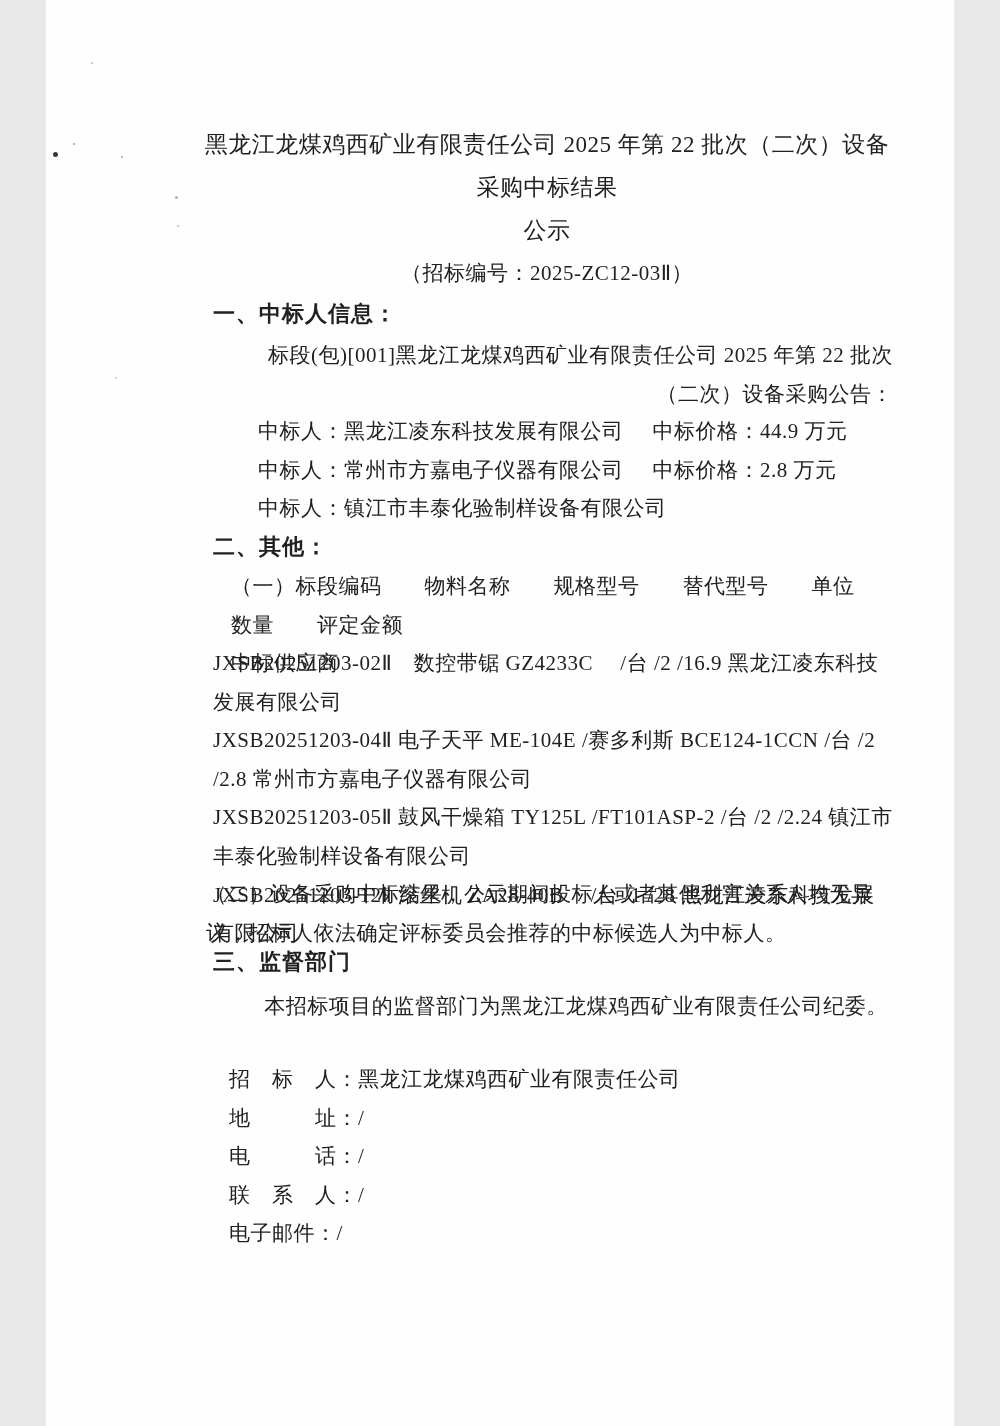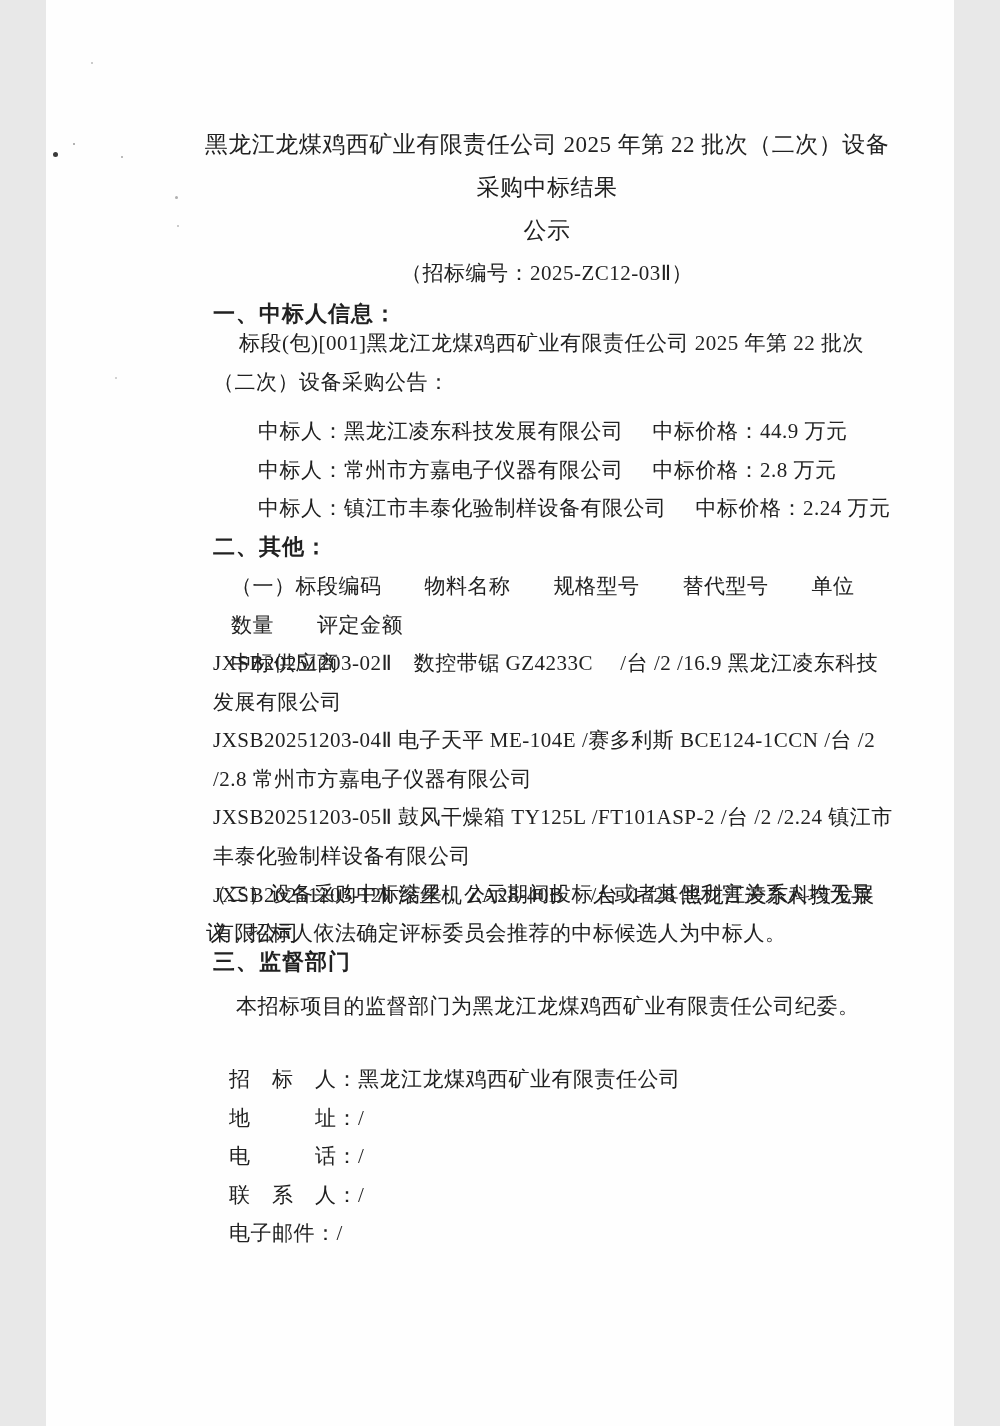--- a/index.html
+++ b/index.html
@@ -29,54 +29,53 @@
   
   .body-block {
     position:absolute; left:167px; width:680px;
     font-size:21px; line-height:38.6px; letter-spacing:0.5px;
   }
   .package-intro { text-indent:26px; }
   .winner-row { display:flex; gap:29px; padding-left:45px; white-space:nowrap; }
   .columns-header { padding-left:18px; }
   .item-line { }
   .note-para { }
-  .supervision { padding-left:23px; }
+  .supervision { padding-left:23px;text-align:center; }
   .contact-row { padding-left:16px; }
   
   .seal-svg { position:absolute; left:898px; top:712px; }
   
   .speck { position:absolute; background:#3a3a3a; border-radius:50%; }
 </style>
 </head>
 <body>
 
 <div class="page">
 
   <div class="title-block">
     <div>黑龙江龙煤鸡西矿业有限责任公司 2025 年第 22 批次（二次）设备采购中标结果</div>
     <div>公示</div>
     <div class="tender-no">（招标编号：2025-ZC12-03Ⅱ）</div>
   </div>
 
   <div class="sec-heading" style="top:298px;">一、中标人信息：</div>
 
-  <div class="body-block package-intro" style="top:324px;">标段(包)[001]黑龙江龙煤鸡西矿业有限责任公司 2025 年第 22 批次（二次）设备采购公告：</div>
+  <div class="body-block package-intro" style="top:336px;text-align:right;">标段(包)[001]黑龙江龙煤鸡西矿业有限责任公司 2025 年第 22 批次（二次）设备采购公告：</div>
 
   <div class="body-block" style="top:412px;">
     <div class="winner-row">
       <span>中标人：黑龙江凌东科技发展有限公司</span>
       <span>中标价格：44.9 万元</span>
     </div>
     <div class="winner-row">
       <span>中标人：常州市方嘉电子仪器有限公司</span>
       <span>中标价格：2.8 万元</span>
     </div>
     <div class="winner-row">
       <span>中标人：镇江市丰泰化验制样设备有限公司</span>
-      <span>中标价格：2.24 万元</span>
     </div>
   </div>
 
   <div class="sec-heading" style="top:531px;">二、其他：</div>
 
   <div class="body-block columns-header" style="top:567px;">
     <div>（一）标段编码　　物料名称　　规格型号　　替代型号　　单位　　数量　　评定金额</div>
     <div>中标供应商</div>
   </div>
 

